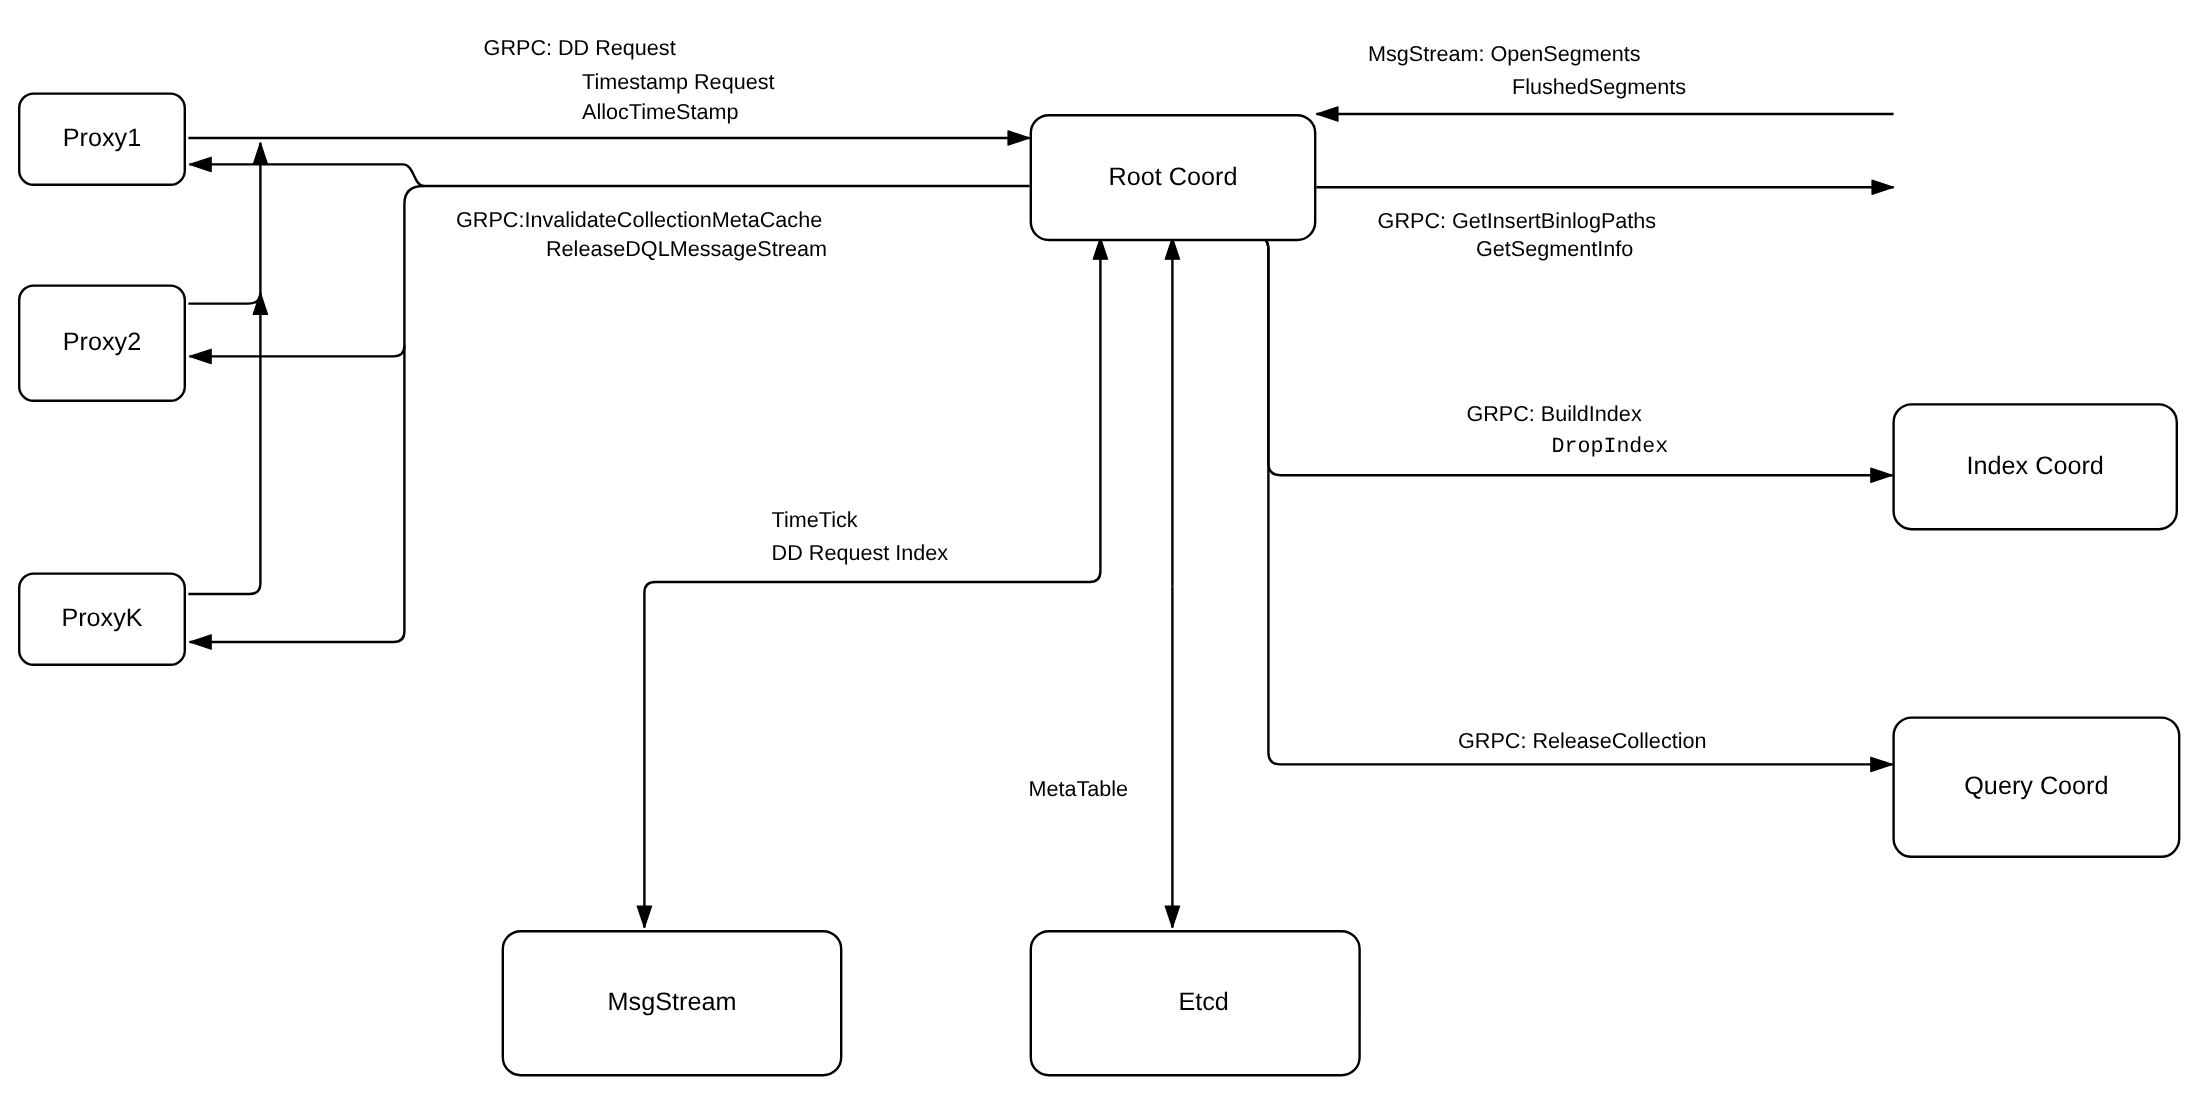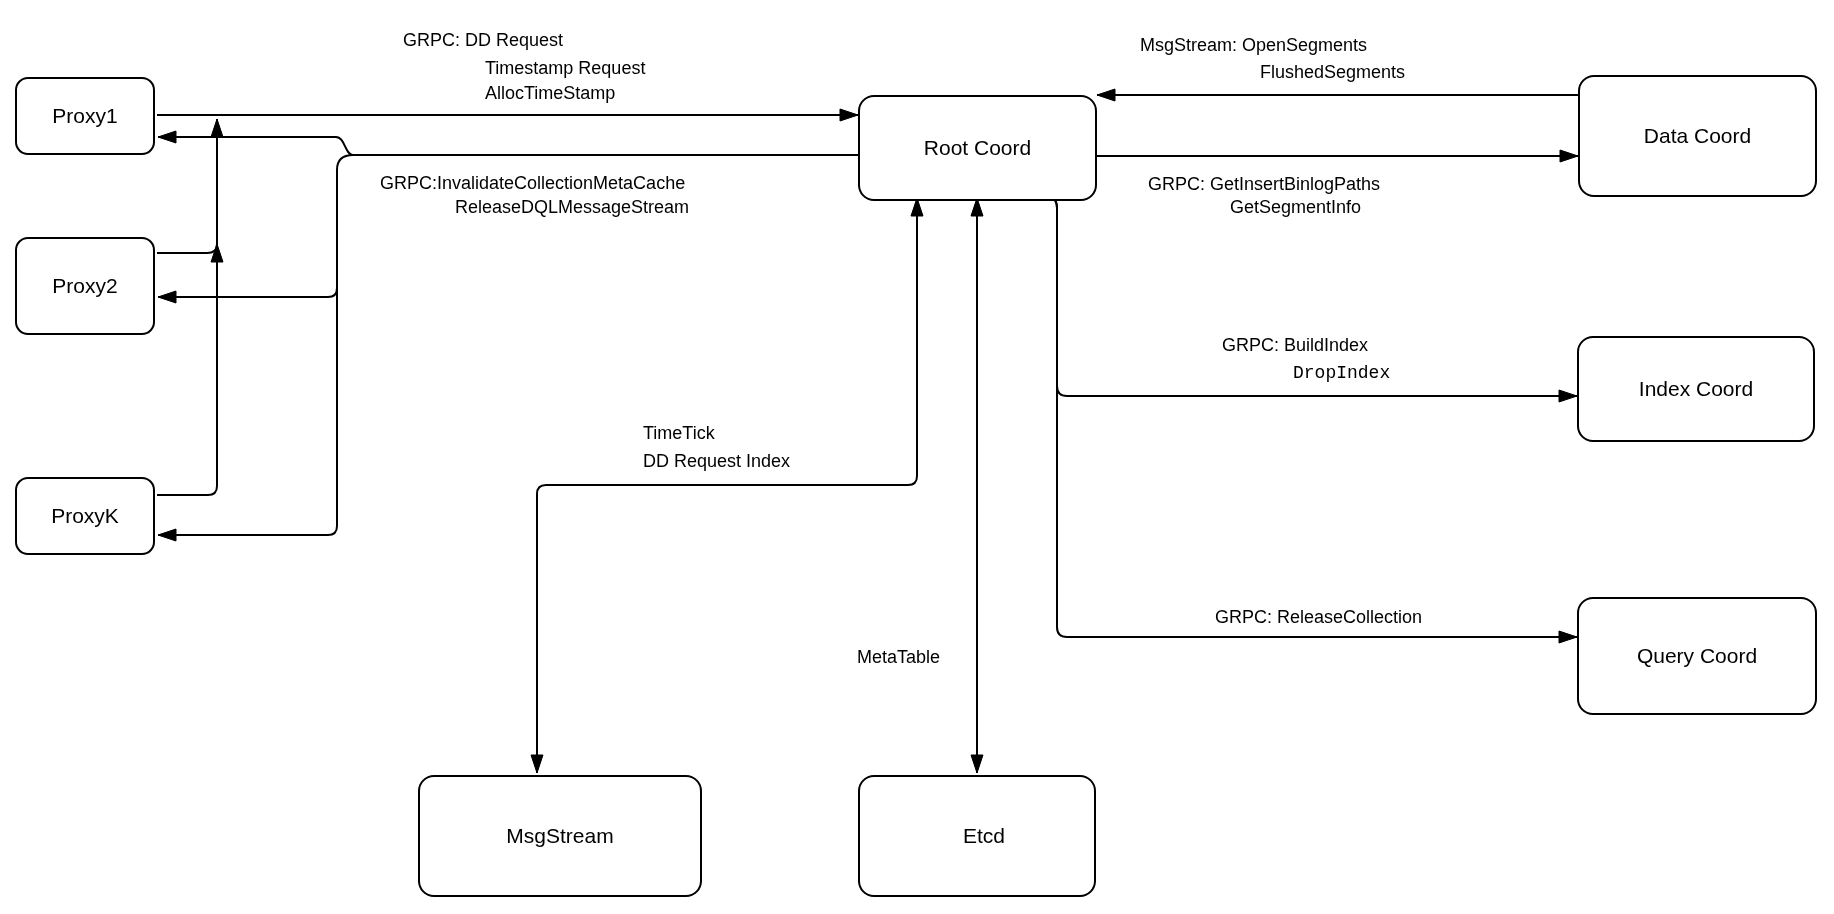--- a/index.html
+++ b/index.html
@@ -30,21 +30,21 @@
   }
   
   #n-proxy1{left:15px;top:77px;width:140px;height:78px;}
   #n-proxy2{left:15px;top:237px;width:140px;height:98px;}
   #n-proxyk{left:15px;top:477px;width:140px;height:78px;}
   #n-root{left:858px;top:75px;width:239px;height:106px;margin-top:20px;}
   #n-data{left:1578px;top:75px;width:239px;height:122px;}
   #n-index{left:1577px;top:336px;width:238px;height:106px;}
   #n-query{left:1577px;top:597px;width:240px;height:118px;}
   #n-msgstream{left:418px;top:775px;width:284px;height:122px;}
-  #n-etcd{left:858px;top:775px;width:238px;height:122px;padding-left:14px;}
+  #n-etcd{left:858px;top:775px;width:276px;height:122px;padding-left:14px;}
   
   #l-dd{left:403px;top:28px;}
   #l-ts{left:485px;top:56px;}
   #l-alloc{left:485px;top:81px;}
   #l-inv{left:380px;top:171px;}
   #l-rel{left:455px;top:195px;}
   #l-open{left:1140px;top:33px;}
   #l-flush{left:1260px;top:60px;}
   #l-binlog{left:1148px;top:172px;}
   #l-seg{left:1230px;top:195px;}
@@ -89,23 +89,20 @@
   </div>
   <div id="n-proxy2" class="node r-sm">
     <span>Proxy2</span>
   </div>
   <div id="n-proxyk" class="node r-sm">
     <span>ProxyK</span>
   </div>
   <div id="n-root" class="node r-lg">
     <span>Root Coord</span>
   </div>
-  <div id="n-data" class="node r-lg">
-    <span>Data Coord</span>
-  </div>
   <div id="n-index" class="node r-lg">
     <span>Index Coord</span>
   </div>
   <div id="n-query" class="node r-lg">
     <span>Query Coord</span>
   </div>
   <div id="n-msgstream" class="node r-lg">
     <span>MsgStream</span>
   </div>
   <div id="n-etcd" class="node r-lg">

